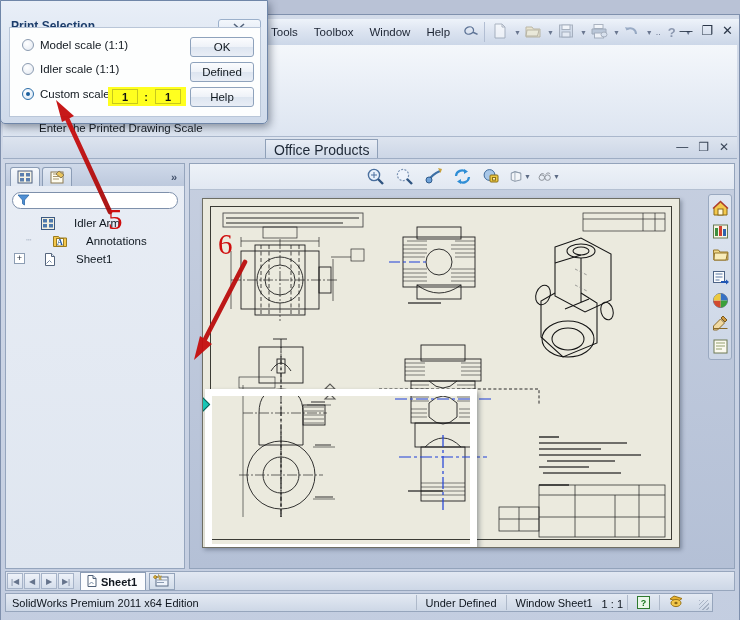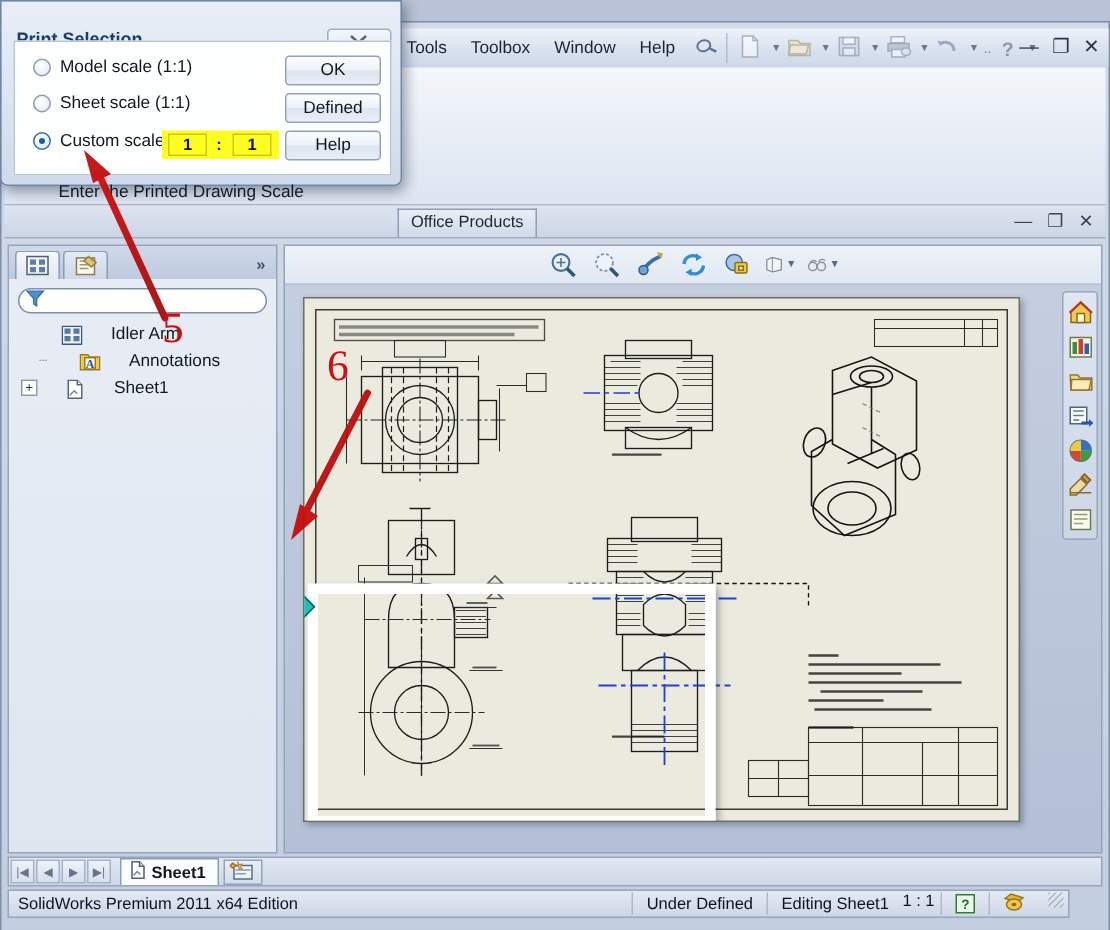--- a/index.html
+++ b/index.html
@@ -57,21 +57,21 @@
   
   .tabrow {
     position: absolute; left: 2px; top: 122px; width: 734px; height: 22px;
     background: linear-gradient(180deg,#dde4ef 0%,#ccd6e6 100%);
     border-bottom: 1px solid #9eadc4;
   }
   .doctab {
     position: absolute; left: 262px; top: 2px; height: 19px; padding: 2px 8px 0;
     background: linear-gradient(180deg,#e9eef6,#cfd9e8);
     border: 1px solid #8fa0b8; border-bottom: none;
-    font-size: 11px; color: #1d2735;
+    font-size: 14px; color: #1d2735;
   }
   .docbtns { position: absolute; right: 8px; top: 3px; display: flex; gap: 10px; color: #3a4658; font-size: 12px; }
 
   
   .leftpanel {
     position: absolute; left: 4px; top: 148px; width: 180px; height: 406px;
     background: linear-gradient(180deg,#e8edf5,#dfe6f0);
     border: 1px solid #95a5bd;
   }
   .tabstrip { height: 22px; display: flex; align-items: flex-end; padding-left: 4px;
@@ -149,21 +149,21 @@
     justify-content: center; background: linear-gradient(180deg,#e8eef7,#d2dce9); border: 1px solid #93a3ba; }
 
   
   .statusbar {
     position: absolute; left: 4px; top: 578px; width: 708px; height: 19px;
     background: linear-gradient(180deg,#e4eaf3,#cdd7e6);
     border: 1px solid #96a5bc; display: flex; align-items: center;
     font-size: 11px; color: #0d141d;
   }
   .sb-left { padding-left: 6px; }
-  .sb-right { margin-left: auto; display: flex; align-items: flex-start; gap: 0; }
+  .sb-right { margin-left: auto; display: flex; align-items: flex-end; gap: 0; }
   .sb-cell { padding: 0 9px; border-left: 1px solid #aeb9ca; height: 15px; display: flex; align-items: center; }
   .sb-q { width: 13px; height: 13px; border: 1px solid #2f7a2f; background: #eaf6ea;
     color: #14731a; font-size: 9px; font-weight: bold; display: flex; align-items: center; justify-content: center; }
   .grip { width: 10px; height: 10px; margin: 0 3px 0 6px; opacity: .6;
     background: repeating-linear-gradient(135deg,#8996ab 0 1px,transparent 1px 3px); }
 
   
   .dialog {
     position: absolute; left: 0; top: 0; width: 268px; height: 124px;
     background: linear-gradient(180deg,#e9eff8 0%,#dce5f1 48%,#cfdaea 100%);
@@ -727,21 +727,21 @@
             <path d="M2 1.5l2.6 1.6L2 4.6 0.4 3.1z" fill="#f0b93c" stroke="#9a7a1c"></path>
             <path d="M5.5 0.5l1 2 2-0.6-1.2 2 1.2 1.4-2.2 0z" fill="#f5cf62" stroke="#9a7a1c" stroke-width="0.6"></path>
           </svg>
       </div>
     </div>
 
     <div class="statusbar">
       <span class="sb-left">SolidWorks Premium 2011 x64 Edition</span>
       <div class="sb-right">
         <span class="sb-cell">Under Defined</span>
-        <span class="sb-cell">Editing Sheet1</span>
+        <span class="sb-cell">Window Sheet1</span>
         <span style="padding:0 4px 0 0">1 : 1</span>
         <span class="sb-cell">
           <span class="sb-q">?</span>
         </span>
         <span class="sb-cell">
           <span>
             <svg width="15" height="13" viewBox="0 0 15 13">
                 <path d="M1 4l4-3 8 2.5-4 3z" fill="#e8b22e" stroke="#9a7418"></path>
                 <ellipse cx="7" cy="8" rx="5" ry="3.6" fill="#f2c64a" stroke="#9a7418"></ellipse>
                 <ellipse cx="7" cy="8" rx="1.6" ry="1.2" fill="#8a6715"></ellipse>
@@ -763,21 +763,21 @@
       </div>
     </div>
 
     <div class="dlg-body">
       <div class="radiorow" style="top:11px">
         <span class="rdo"></span>
         <span>Model scale (1:1)</span>
       </div>
       <div class="radiorow" style="top:35px">
         <span class="rdo"></span>
-        <span>Sheet scale (1:1)</span>
+        <span>Idler scale (1:1)</span>
       </div>
       <div class="radiorow" style="top:60px">
         <span class="rdo on"></span>
         <span>Custom scale</span>
       </div>
 
       <div class="scale-hl"></div>
       <div class="scale-in" style="left:102px">1</div>
       <div class="colon">:</div>
       <div class="scale-in" style="left:145px">1</div>

